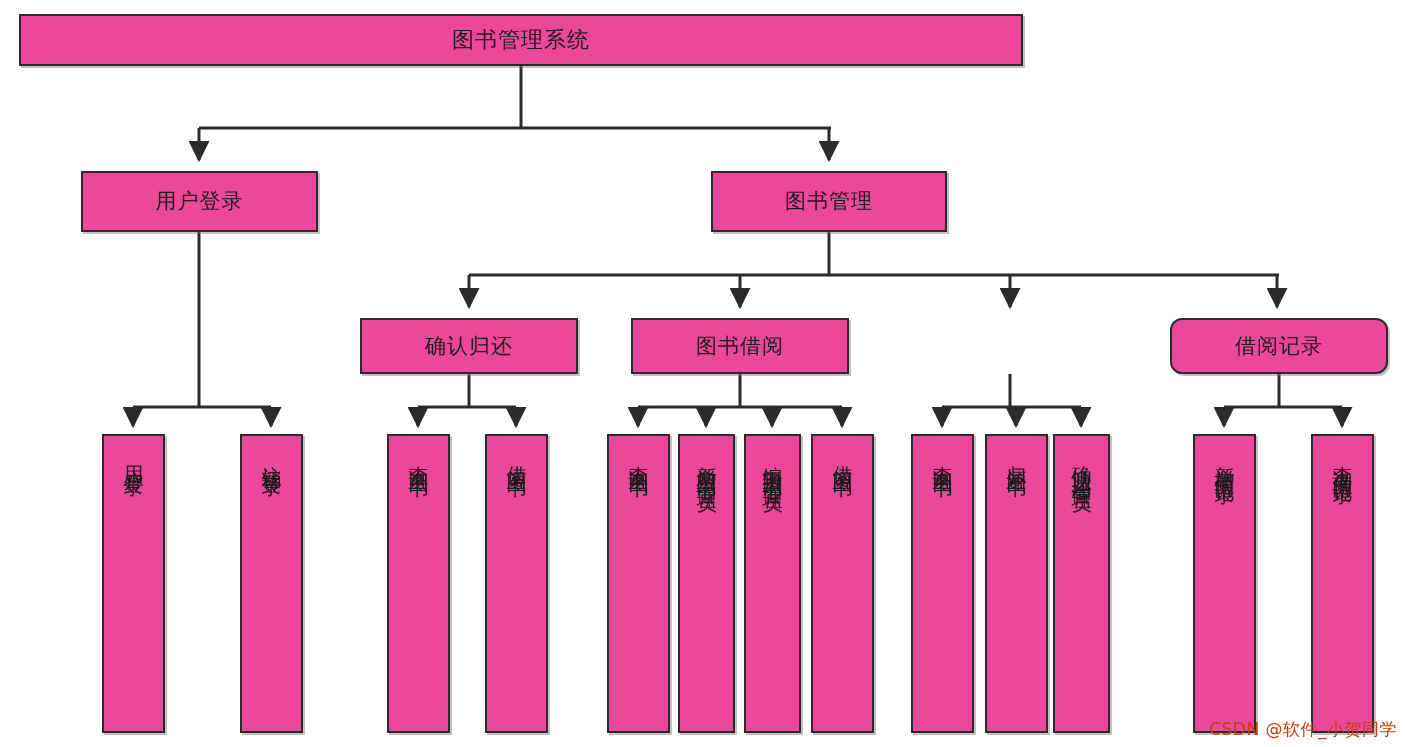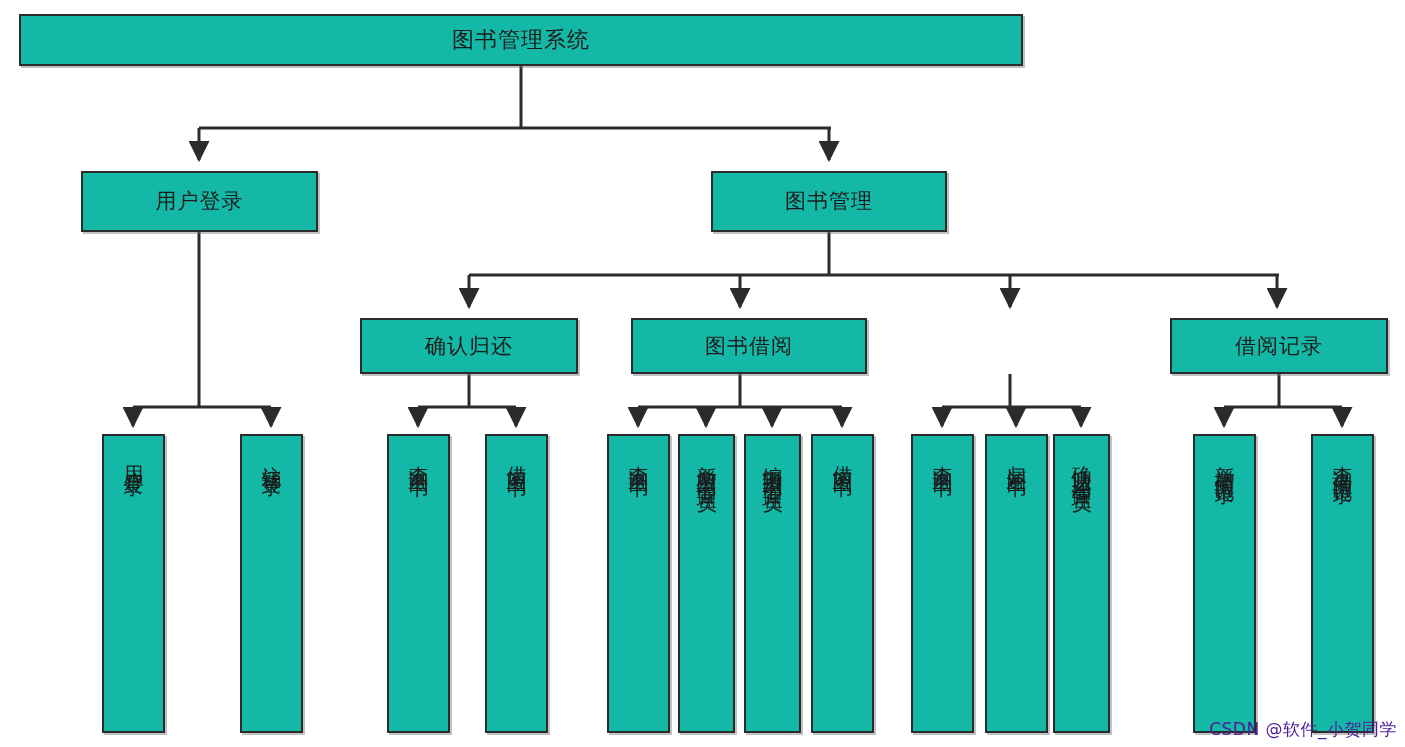--- a/index.html
+++ b/index.html
@@ -15,21 +15,21 @@
     overflow:hidden;
   }
   svg#wires{
     position:absolute;left:0;top:0;
     width:1405px;height:747px;
     pointer-events:none;
   }
   .node{
     position:absolute;
     box-sizing:border-box;
-    background:#14b8a6;
+    background:#ec4899;
     border:2.5px solid #2b2b2b;
     display:flex;
     align-items:center;
     justify-content:center;
     box-shadow:2px 2px 0 rgba(120,120,120,.45);
   }
   .node .lbl{
     color:#1b1b1b;
     font-size:21px;
     line-height:1.25;
@@ -47,21 +47,21 @@
     font-size:20px;
     letter-spacing:4px;
     line-height:1.05;
     white-space:normal;
   }
   .watermark{
     position:absolute;
     right:8px;
     bottom:6px;
     font-size:17px;
-    color:#4c1d95;
+    color:#c2410c;
     letter-spacing:.5px;
     white-space:nowrap;
     pointer-events:none;
   }
 </style>
 </head>
 <body>
 
 <div id="canvas">
 
@@ -122,24 +122,24 @@
   <div class="node" style="left:81px;top:171px;width:237px;height:61px;">
     <span class="lbl">用户登录</span>
   </div>
   <div class="node" style="left:711px;top:171px;width:236px;height:61px;">
     <span class="lbl">图书管理</span>
   </div>
 
   <div class="node" style="left:360px;top:318px;width:218px;height:56px;">
     <span class="lbl">确认归还</span>
   </div>
-  <div class="node" style="left:631px;top:318px;width:236px;height:56px;">
+  <div class="node" style="left:631px;top:318px;width:218px;height:56px;">
     <span class="lbl">图书借阅</span>
   </div>
-  <div class="node" style="left:1170px;top:318px;width:218px;height:56px;">
+  <div class="node" style="left:1170px;top:318px;width:218px;height:56px;border-radius:12px;">
     <span class="lbl">借阅记录</span>
   </div>
 
   <div class="node vert" style="left:102px;top:434px;width:63px;height:299px;">
     <span class="lbl">用户登录</span>
   </div>
   <div class="node vert" style="left:240px;top:434px;width:63px;height:299px;">
     <span class="lbl">注销登录</span>
   </div>
   <div class="node vert" style="left:387px;top:434px;width:63px;height:299px;">

